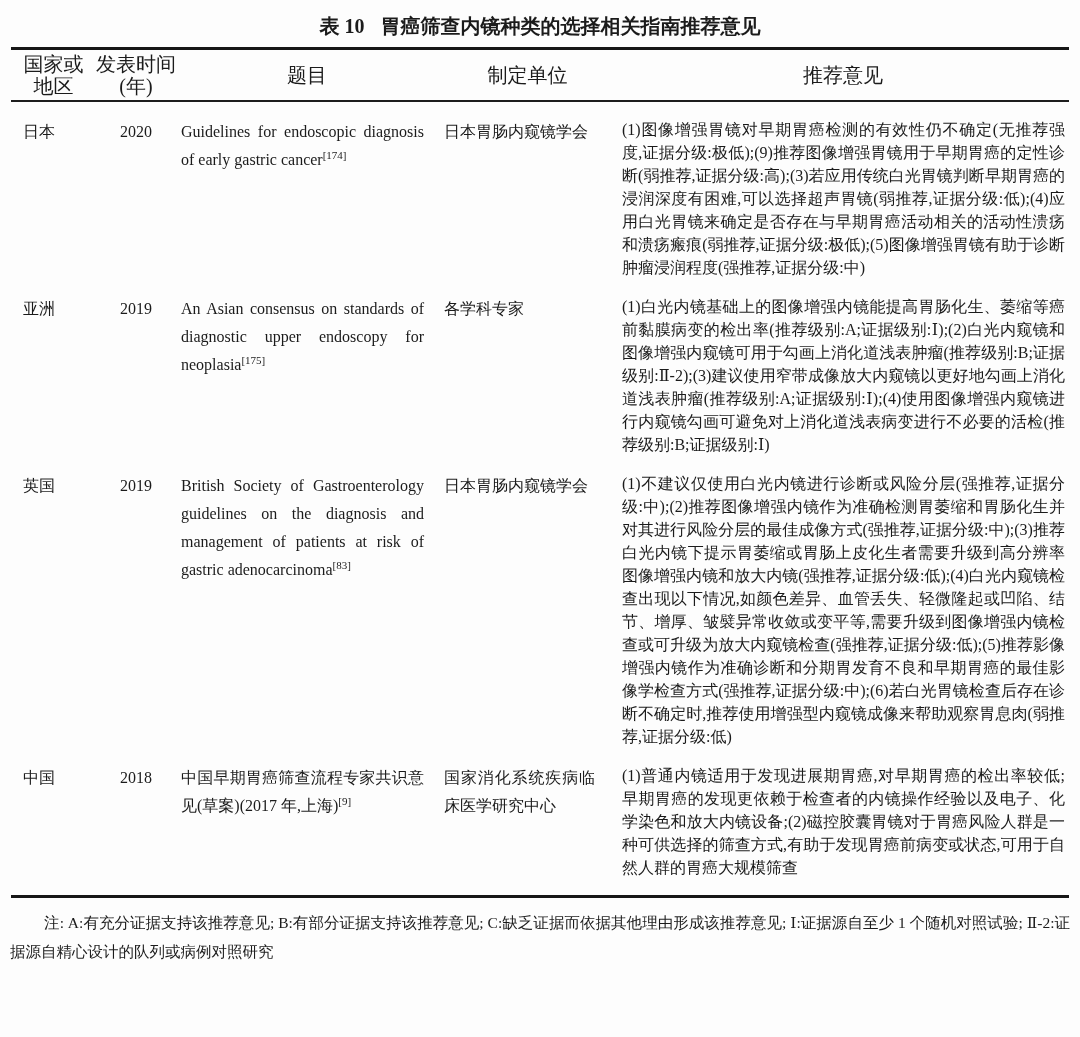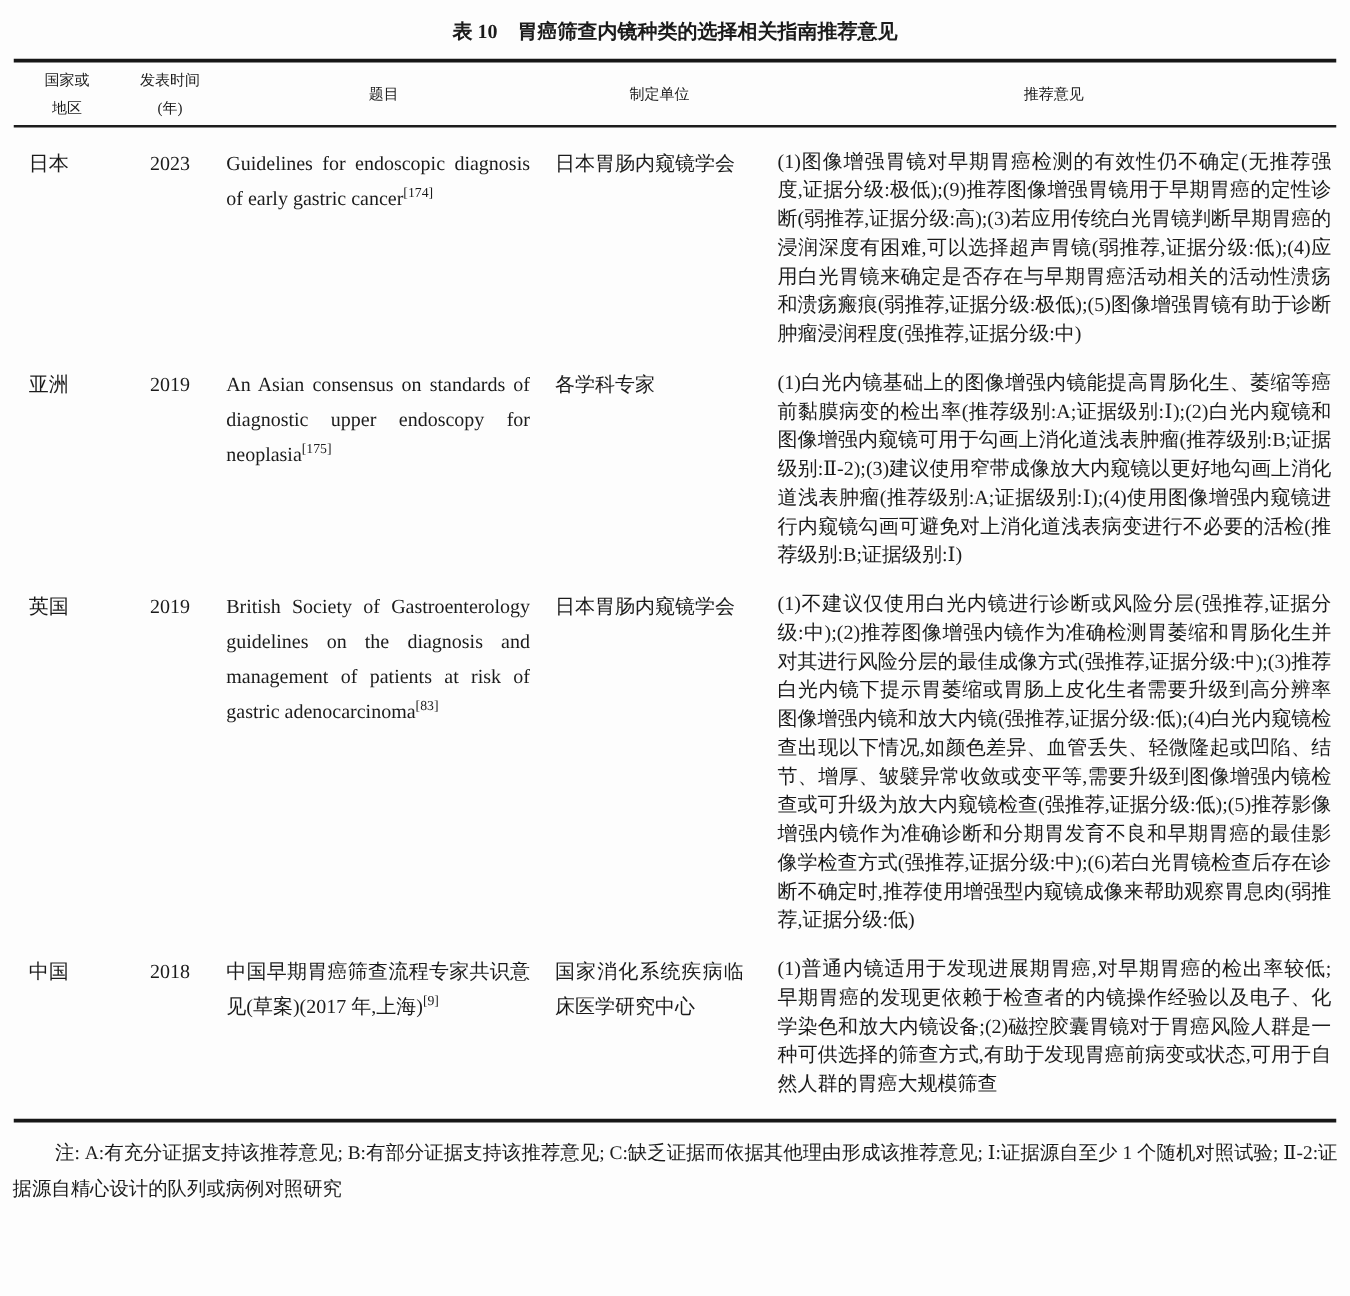--- a/index.html
+++ b/index.html
@@ -14,36 +14,36 @@
     background: #fdfdfd;
     box-sizing: border-box;
     padding-top: 14px;
     font-family: "Liberation Serif", "DejaVu Serif", serif;
     color: #1b1b1b;
     overflow: hidden;
   }
   .caption {
     text-align: center;
     font-weight: bold;
-    font-size: 16px;
+    font-size: 20px;
     line-height: 24px;
     margin-bottom: 9px;
   }
   .caption .tbl-num { margin-right: 16px; }
   .table-wrap { margin: 0 11px; }
   .rule-thick { height: 3px; background: #171717; }
   .rule-thin  { height: 1.5px; background: #1d1d1d; }
   .grid {
     display: grid;
     grid-template-columns: 85px 80px 262px 179px 1fr;
   }
   .header-row {
     align-items: center;
     min-height: 50px;
-    font-size: 12px;
+    font-size: 20px;
     line-height: 22px;
     text-align: center;
   }
   .tbody { padding: 16px 0; }
   .body-row { margin-top: 16px; }
   .body-row:first-child { margin-top: 0; }
   .c-country {
     padding-left: 12px;
     font-size: 16px;
     line-height: 28px;
@@ -109,21 +109,21 @@
       <div>制定单位</div>
       <div>推荐意见</div>
     </div>
 
     <div class="rule-thin"></div>
 
     <div class="tbody">
 
       <div class="grid body-row">
         <div class="c-country">日本</div>
-        <div class="c-year">2023</div>
+        <div class="c-year">2020</div>
         <div class="c-title"><span>Guidelines for endoscopic diagnosis of early gastric cancer</span><sup class="ref">[174]</sup></div>
         <div class="c-org">日本胃肠内窥镜学会</div>
         <div class="c-rec">(1)图像增强胃镜对早期胃癌检测的有效性仍不确定(无推荐强度,证据分级:极低);(9)推荐图像增强胃镜用于早期胃癌的定性诊断(弱推荐,证据分级:高);(3)若应用传统白光胃镜判断早期胃癌的浸润深度有困难,可以选择超声胃镜(弱推荐,证据分级:低);(4)应用白光胃镜来确定是否存在与早期胃癌活动相关的活动性溃疡和溃疡瘢痕(弱推荐,证据分级:极低);(5)图像增强胃镜有助于诊断肿瘤浸润程度(强推荐,证据分级:中)</div>
       </div>
 
       <div class="grid body-row">
         <div class="c-country">亚洲</div>
         <div class="c-year">2019</div>
         <div class="c-title"><span>An Asian consensus on standards of diagnostic upper endoscopy for neoplasia</span><sup class="ref">[175]</sup></div>
         <div class="c-org">各学科专家</div>

